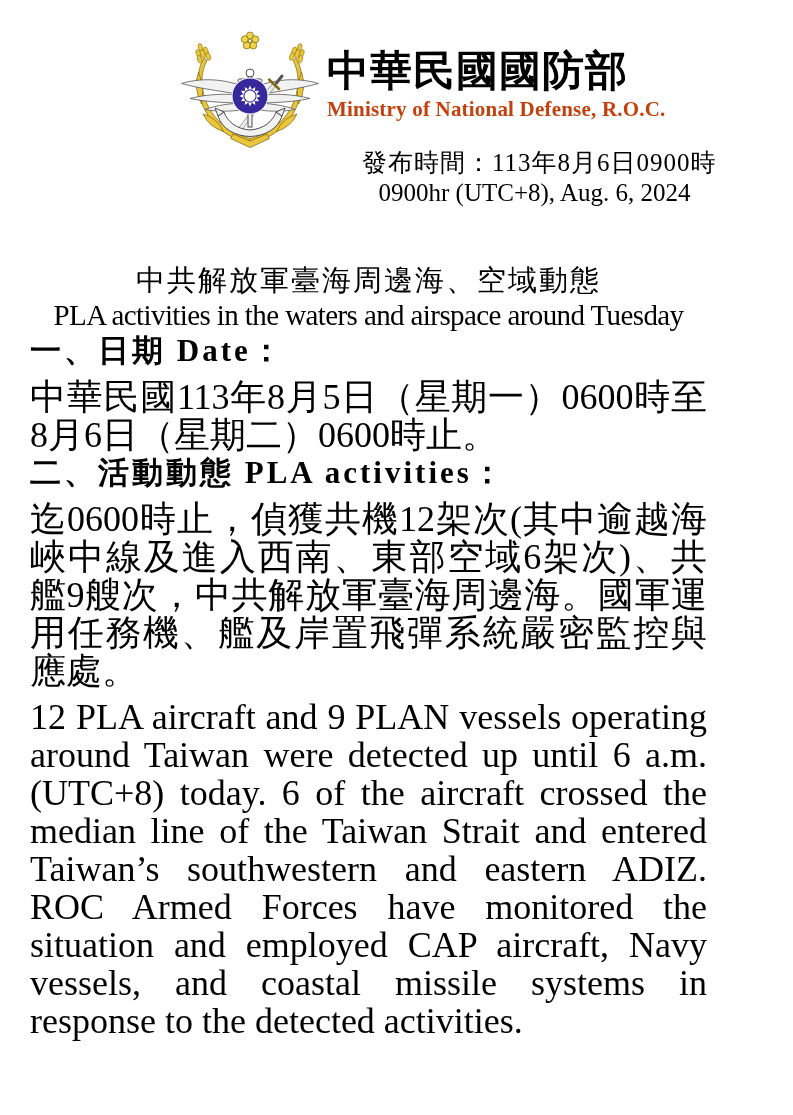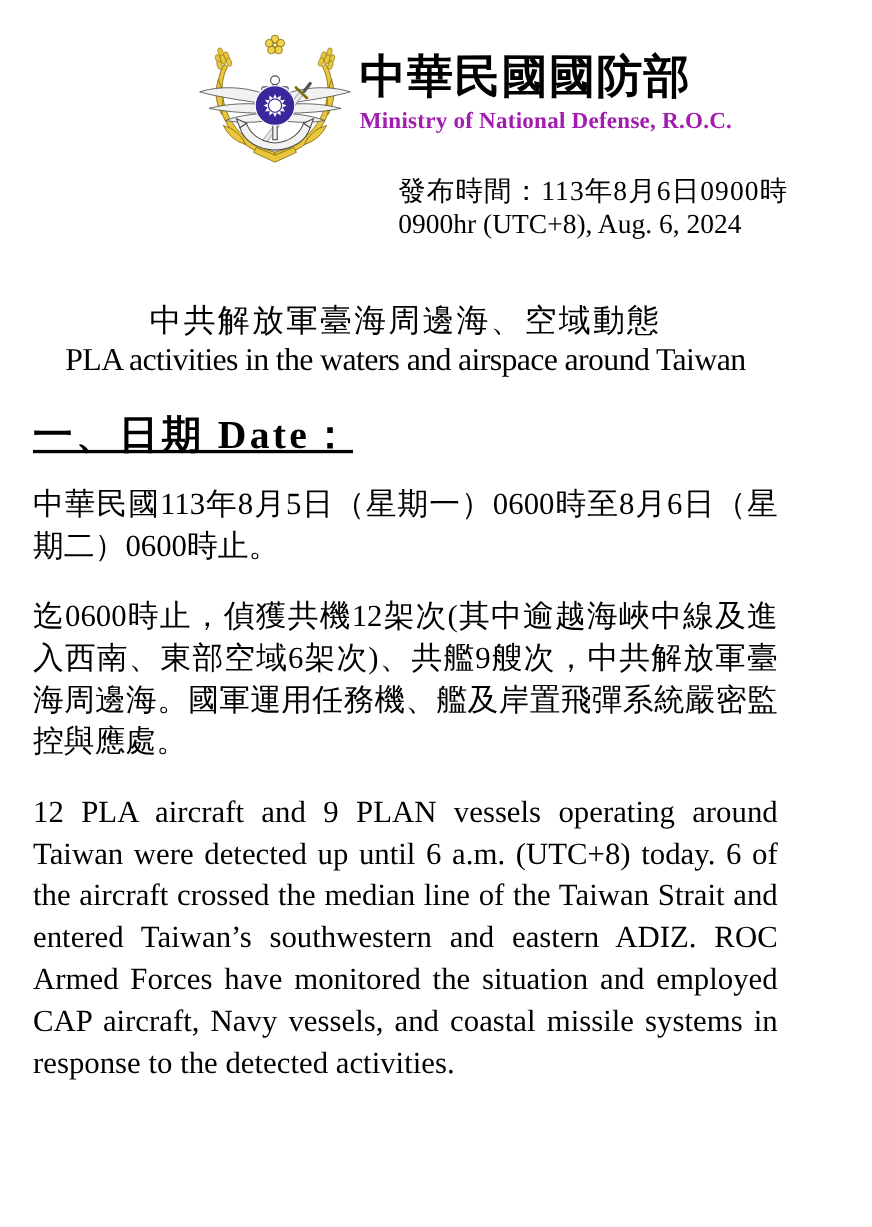--- a/index.html
+++ b/index.html
@@ -9,34 +9,34 @@
     font-family:"Liberation Serif","DejaVu Serif",serif;
     color:#000;
   }
   .page { width:732px; height:1115px; padding:28px 25px 0 30px; background:#fff; }
 
   
   .logo-row { display:flex; align-items:flex-start; margin-left:145px; }
   .emblem { width:150px; height:120px; flex:0 0 auto; }
   .org-names { padding-top:20px; margin-left:2px; }
   .org-zh { font-size:42px; line-height:46px; font-weight:bold; letter-spacing:1px; white-space:nowrap; }
-  .org-en { font-size:21px; line-height:24px; font-weight:bold; color:#a21caf; margin-top:3px; letter-spacing:0.2px; white-space:nowrap; }
+  .org-en { font-size:21px; line-height:24px; font-weight:bold; color:#c2410c; margin-top:3px; letter-spacing:0.2px; white-space:nowrap; }
 
-  .release-block { margin-top:12px; margin-left:332px; font-size:25px; line-height:30px; }
+  .release-block { margin-left:332px; font-size:25px; line-height:30px; }
   .release-zh { letter-spacing:1px; white-space:nowrap; }
-  .release-en { white-space:nowrap; }
+  .release-en { white-space:nowrap;text-align:center; }
 
   
   .doc-title { margin-top:56px; text-align:center; font-weight:normal; }
   .title-zh { font-size:29px; line-height:33px; letter-spacing:2px; }
   .title-en { font-size:29px; line-height:33px; margin-top:2px; letter-spacing:-0.6px; }
 
   
-  .section-heading { margin-top:32px; font-size:36px; line-height:38px; font-weight:bold; letter-spacing:3px;text-decoration:underline; }
-  .body-text { margin-top:26px; font-size:28px; line-height:38px; text-align:justify; }
+  .section-heading { font-size:31px; line-height:38px; font-weight:bold; letter-spacing:3px; }
+  .body-text { margin-top:8px; font-size:36px; line-height:38px; text-align:justify; }
 </style>
 </head>
 <body>
 
 <div class="page">
 
   <div class="logo-row">
     <svg class="emblem" viewBox="0 0 300 240" aria-hidden="true">
 
       <g fill="#E9C63B" stroke="#806A10" stroke-width="1.5">
@@ -124,26 +124,27 @@
     </div>
   </div>
 
   <div class="release-block">
     <div class="release-zh">發布時間：113年8月6日0900時</div>
     <div class="release-en">0900hr (UTC+8), Aug. 6, 2024</div>
   </div>
 
   <div class="doc-title">
     <div class="title-zh">中共解放軍臺海周邊海、空域動態</div>
-    <div class="title-en">PLA activities in the waters and airspace around Taiwan</div>
+    <div class="title-en">PLA activities in the waters and airspace around Tuesday</div>
   </div>
 
   <div>
     <h2 class="section-heading">一、日期 Date：</h2>
     <p class="body-text">中華民國113年8月5日（星期一）0600時至8月6日（星期二）0600時止。</p>
   </div>
 
   <div>
+    <h2 class="section-heading">二、活動動態 PLA activities：</h2>
     <p class="body-text">迄0600時止，偵獲共機12架次(其中逾越海峽中線及進入西南、東部空域6架次)、共艦9艘次，中共解放軍臺海周邊海。國軍運用任務機、艦及岸置飛彈系統嚴密監控與應處。</p>
     <p class="body-text">12 PLA aircraft and 9 PLAN vessels operating around Taiwan were detected up until 6 a.m. (UTC+8) today. 6 of the aircraft crossed the median line of the Taiwan Strait and entered Taiwan’s southwestern and eastern ADIZ. ROC Armed Forces have monitored the situation and employed CAP aircraft, Navy vessels, and coastal missile systems in response to the detected activities.</p>
   </div>
 
 </div>
 
 </body></html>

